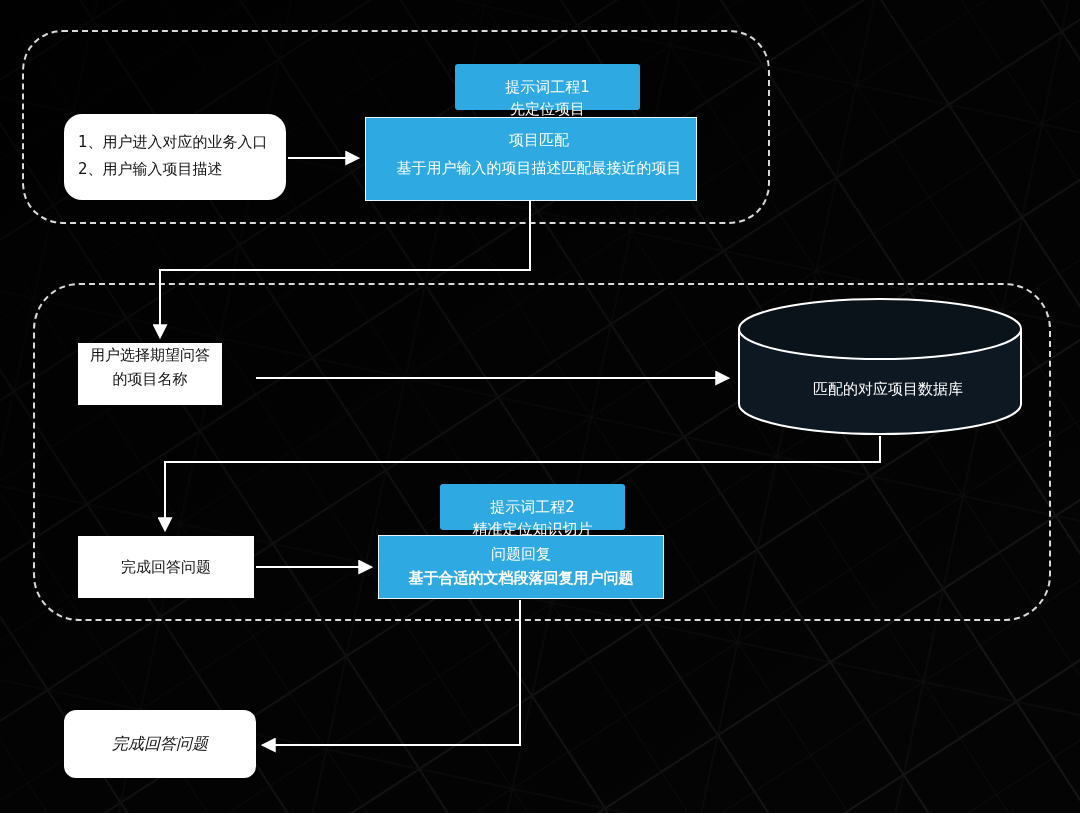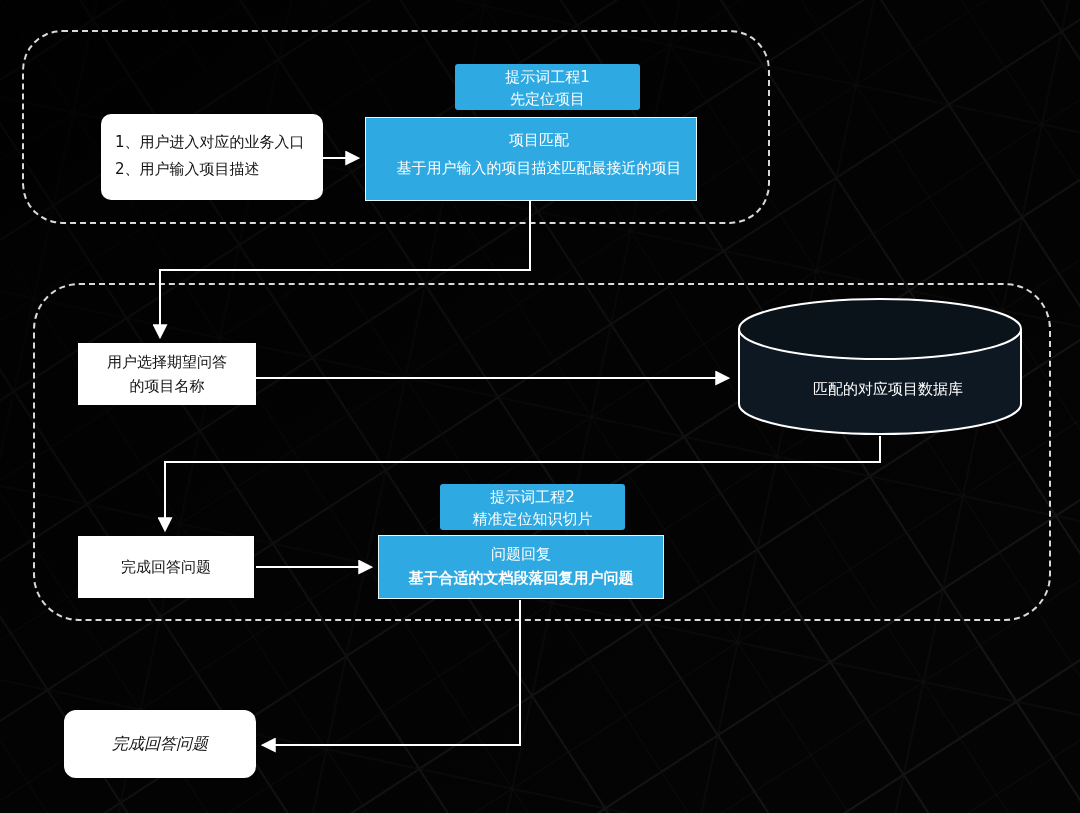--- a/index.html
+++ b/index.html
@@ -24,21 +24,21 @@
 
   .node{position:absolute;z-index:4;box-sizing:border-box;}
 
   .blue-label{
     background:#2EA9E1;
     color:#fff;
     border-radius:3px;
     text-align:center;
     font-size:15px;
     line-height:22px;
-    padding-top:2px;
+    padding-top:12px;
   }
   #label-prompt1{left:455px;top:64px;width:185px;height:46px;}
   #label-prompt2{left:440px;top:484px;width:185px;height:46px;}
 
   .blue-box{
     background:#2EA9E1;
     border:1px solid rgba(255,255,255,0.9);
     color:#fff;
     text-align:center;
     font-size:15px;
@@ -50,28 +50,27 @@
   #node-reply .bb-title{margin-top:8px;}
   #node-reply .bb-desc{margin-top:4px;font-weight:bold;}
 
   .white-box{
     background:#fff;
     color:#111;
     font-size:15px;
   }
   #node-entry{
     left:64px;top:114px;width:222px;height:86px;
-    border-radius:10px;
+    border-radius:18px;
     padding:15px 0 0 14px;
     line-height:27px;
-    margin-left:37px;
   }
   #node-select{
-    left:78px;top:343px;width:178px;height:62px;
-    text-align:center;line-height:24px;padding-top:7px;
+    left:78px;top:343px;width:144px;height:62px;
+    text-align:center;line-height:24px;
   }
   #node-question{
     left:78px;top:536px;width:176px;height:62px;
     display:flex;align-items:center;justify-content:center;
   }
   #node-finish{
     left:64px;top:710px;width:192px;height:68px;
     border-radius:12px;font-size:16px;
     display:flex;align-items:center;justify-content:center;font-style:italic;
   }

